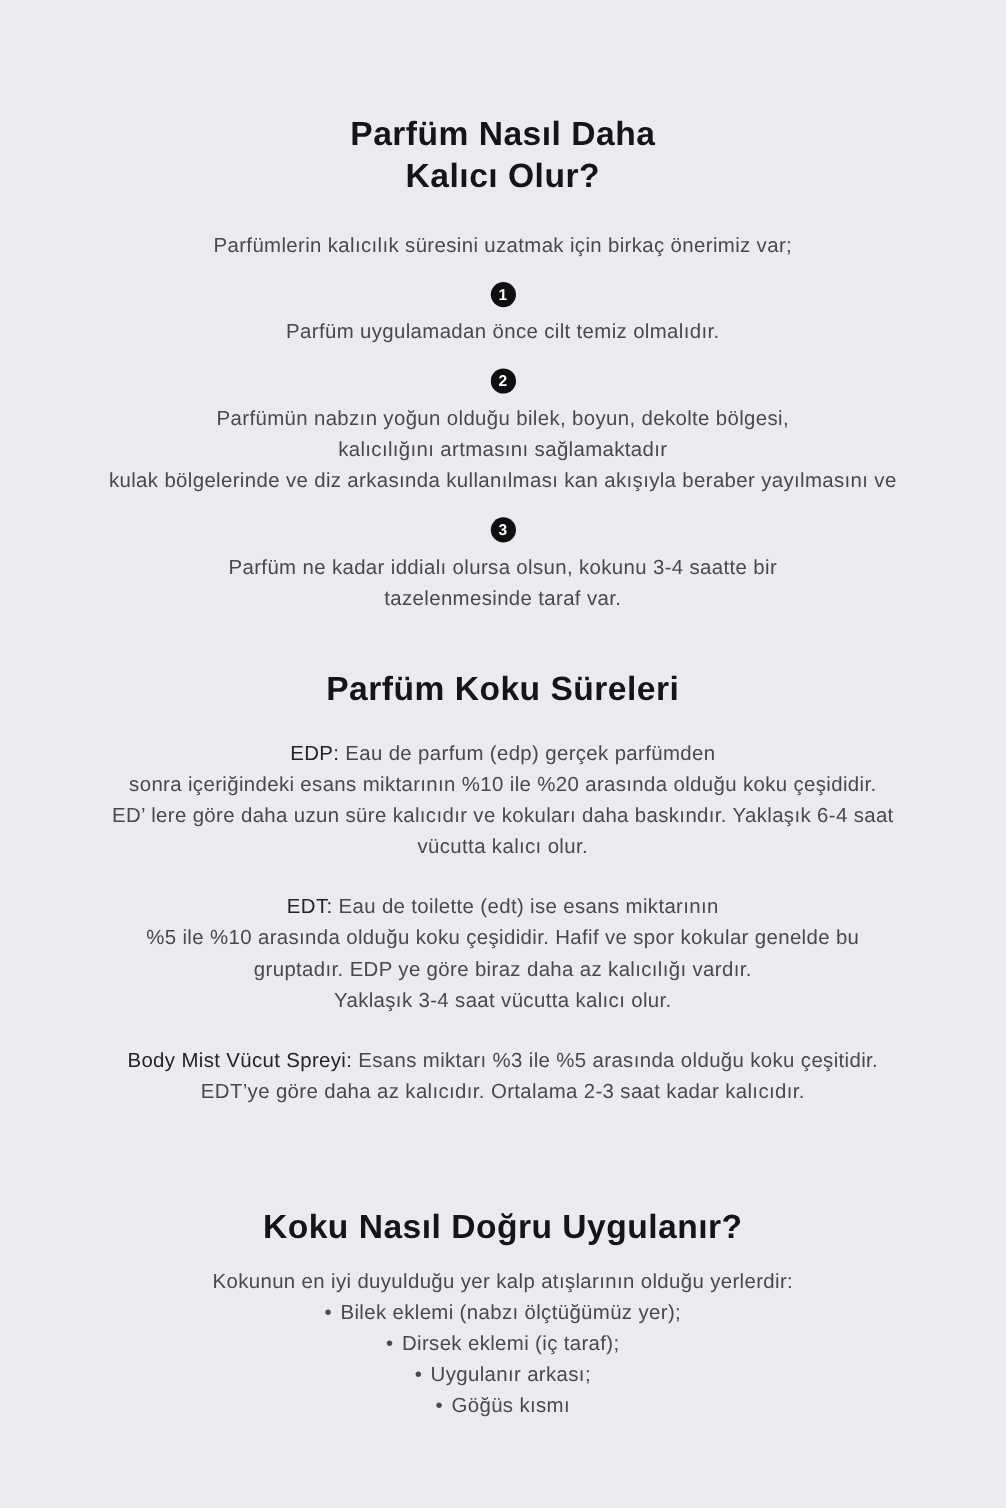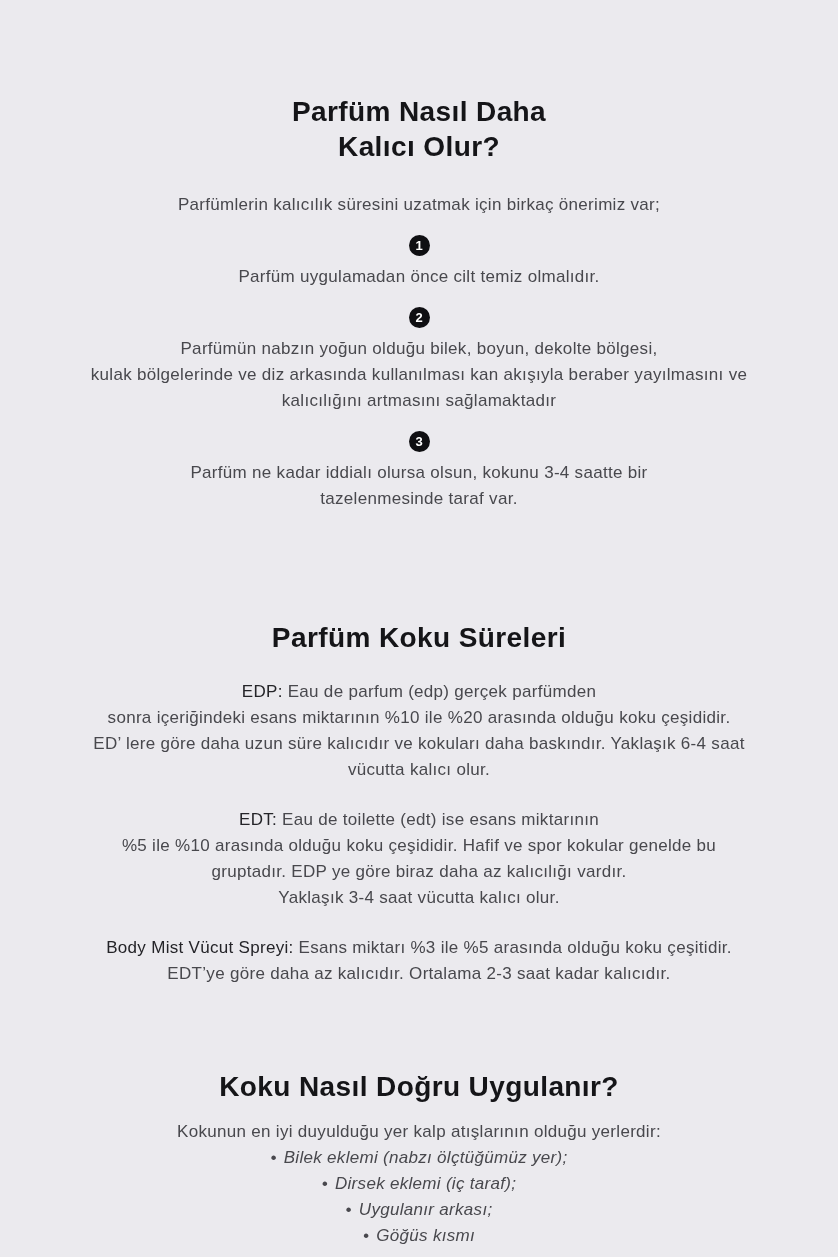--- a/index.html
+++ b/index.html
@@ -45,30 +45,30 @@
     border-radius: 50%;
     background: #0f0f12;
     color: #ffffff;
     font-size: 13px;
     font-weight: 700;
     line-height: 21px;
     text-align: center;
   }
   .step { margin-top: 17px; }
   .step .step-lines { margin-top: 8px; }
-  .section-durations { margin-top: 108px; }
+  .section-durations { margin-top: 44px; }
   .section-application { margin-top: 82px; }
   .paragraph { margin-top: 24px; }
   .paragraph .line strong {
     color: #242428;
     font-weight: 400;
     margin-right: 5px;
   }
   .app-intro { margin-top: 15px; }
-  .bullet-list { margin-top: 0; font-style: italic; }
+  .bullet-list { margin-top: 0; }
   .bullet-item .bullet-marker { margin-right: 7px; }
 </style>
 </head>
 <body>
 
 <div class="page">
 
   <section>
     <h1 class="heading">
       <div>Parfüm Nasıl Daha</div>
@@ -80,22 +80,22 @@
       <span class="badge">1</span>
       <div class="step-lines">
         <div class="line">Parfüm uygulamadan önce cilt temiz olmalıdır.</div>
       </div>
     </div>
 
     <div class="step">
       <span class="badge">2</span>
       <div class="step-lines">
         <div class="line">Parfümün nabzın yoğun olduğu bilek, boyun, dekolte bölgesi,</div>
+        <div class="line">kalıcılığını artmasını sağlamaktadır</div>
         <div class="line">kulak bölgelerinde ve diz arkasında kullanılması kan akışıyla beraber yayılmasını ve</div>
-        <div class="line">kalıcılığını artmasını sağlamaktadır</div>
       </div>
     </div>
 
     <div class="step">
       <span class="badge">3</span>
       <div class="step-lines">
         <div class="line">Parfüm ne kadar iddialı olursa olsun, kokunu 3-4 saatte bir</div>
         <div class="line">tazelenmesinde taraf var.</div>
       </div>
     </div>

